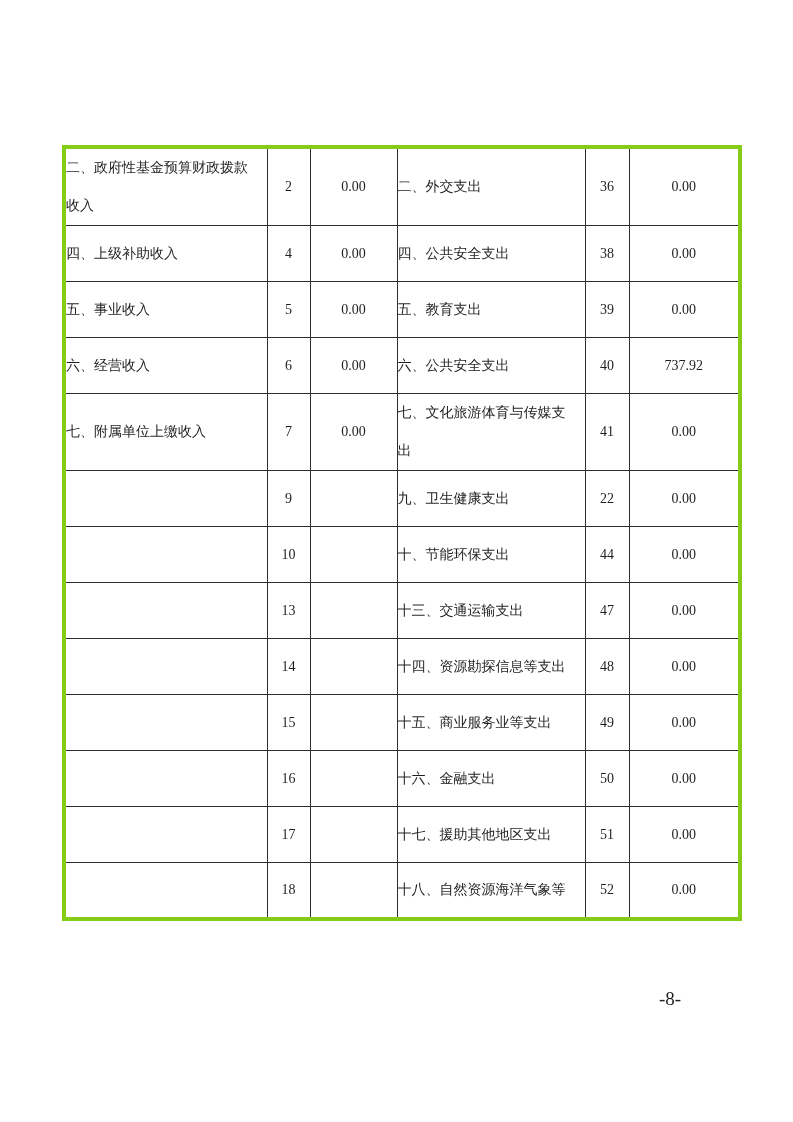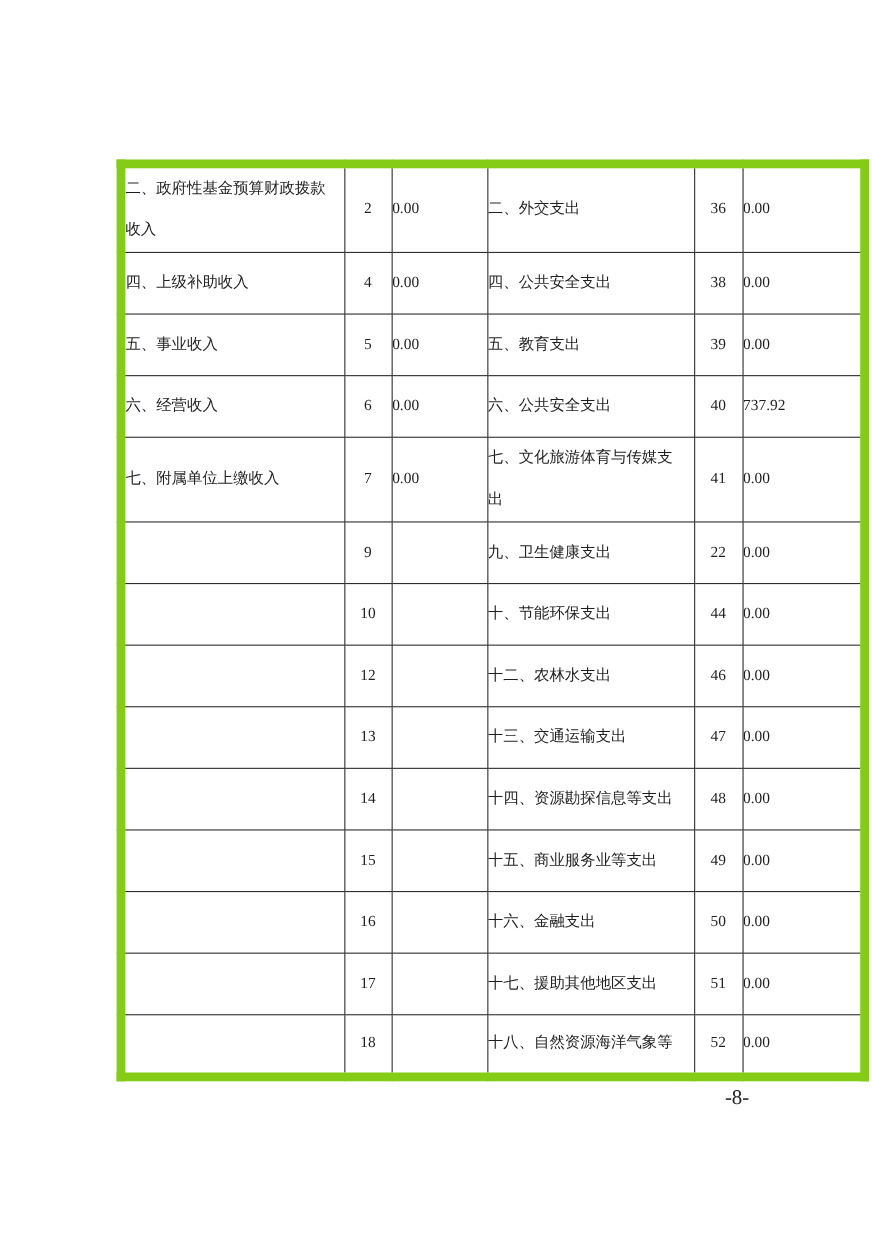--- a/index.html
+++ b/index.html
@@ -16,22 +16,21 @@
     color: #1f1f1f;
     overflow: hidden;
   }
   table.budget {
     position: absolute;
     left: 62px;
     top: 145px;
     width: 676px;
     border-collapse: collapse;
     table-layout: fixed;
-    border: 8px solid #84cc16;
-    margin-left: 44px;
+    border: 4px solid #84cc16;
   }
   table.budget td {
     border: 1px solid #2e2e2e;
     font-size: 14px;
     line-height: 38px;
     vertical-align: middle;
     padding: 0;
     overflow: hidden;
   }
   table.budget tr {
@@ -43,21 +42,21 @@
     white-space: pre-line;
   }
   td.rlabel {
     padding-left: 8px;
   }
   td.rowno {
     text-align: center;
     font-size: 15px;
   }
   td.amount {
-    text-align: left;
+    text-align: center;
     padding-right: 8px;
     font-size: 15px;
   }
   .page-number {
     position: absolute;
     left: 659px;
     top: 988px;
     font-size: 19px;
     color: #1f1f1f;
   }
@@ -130,28 +129,20 @@
         <tr>
     <td class="label"></td>
     <td class="rowno">10</td>
     <td class="amount"></td>
     <td class="label rlabel">十、节能环保支出</td>
     <td class="rowno">44</td>
     <td class="amount">0.00</td>
   </tr>
         <tr>
     <td class="label"></td>
-    <td class="rowno">12</td>
-    <td class="amount"></td>
-    <td class="label rlabel">十二、农林水支出</td>
-    <td class="rowno">46</td>
-    <td class="amount">0.00</td>
-  </tr>
-        <tr>
-    <td class="label"></td>
     <td class="rowno">13</td>
     <td class="amount"></td>
     <td class="label rlabel">十三、交通运输支出</td>
     <td class="rowno">47</td>
     <td class="amount">0.00</td>
   </tr>
         <tr>
     <td class="label"></td>
     <td class="rowno">14</td>
     <td class="amount"></td>

